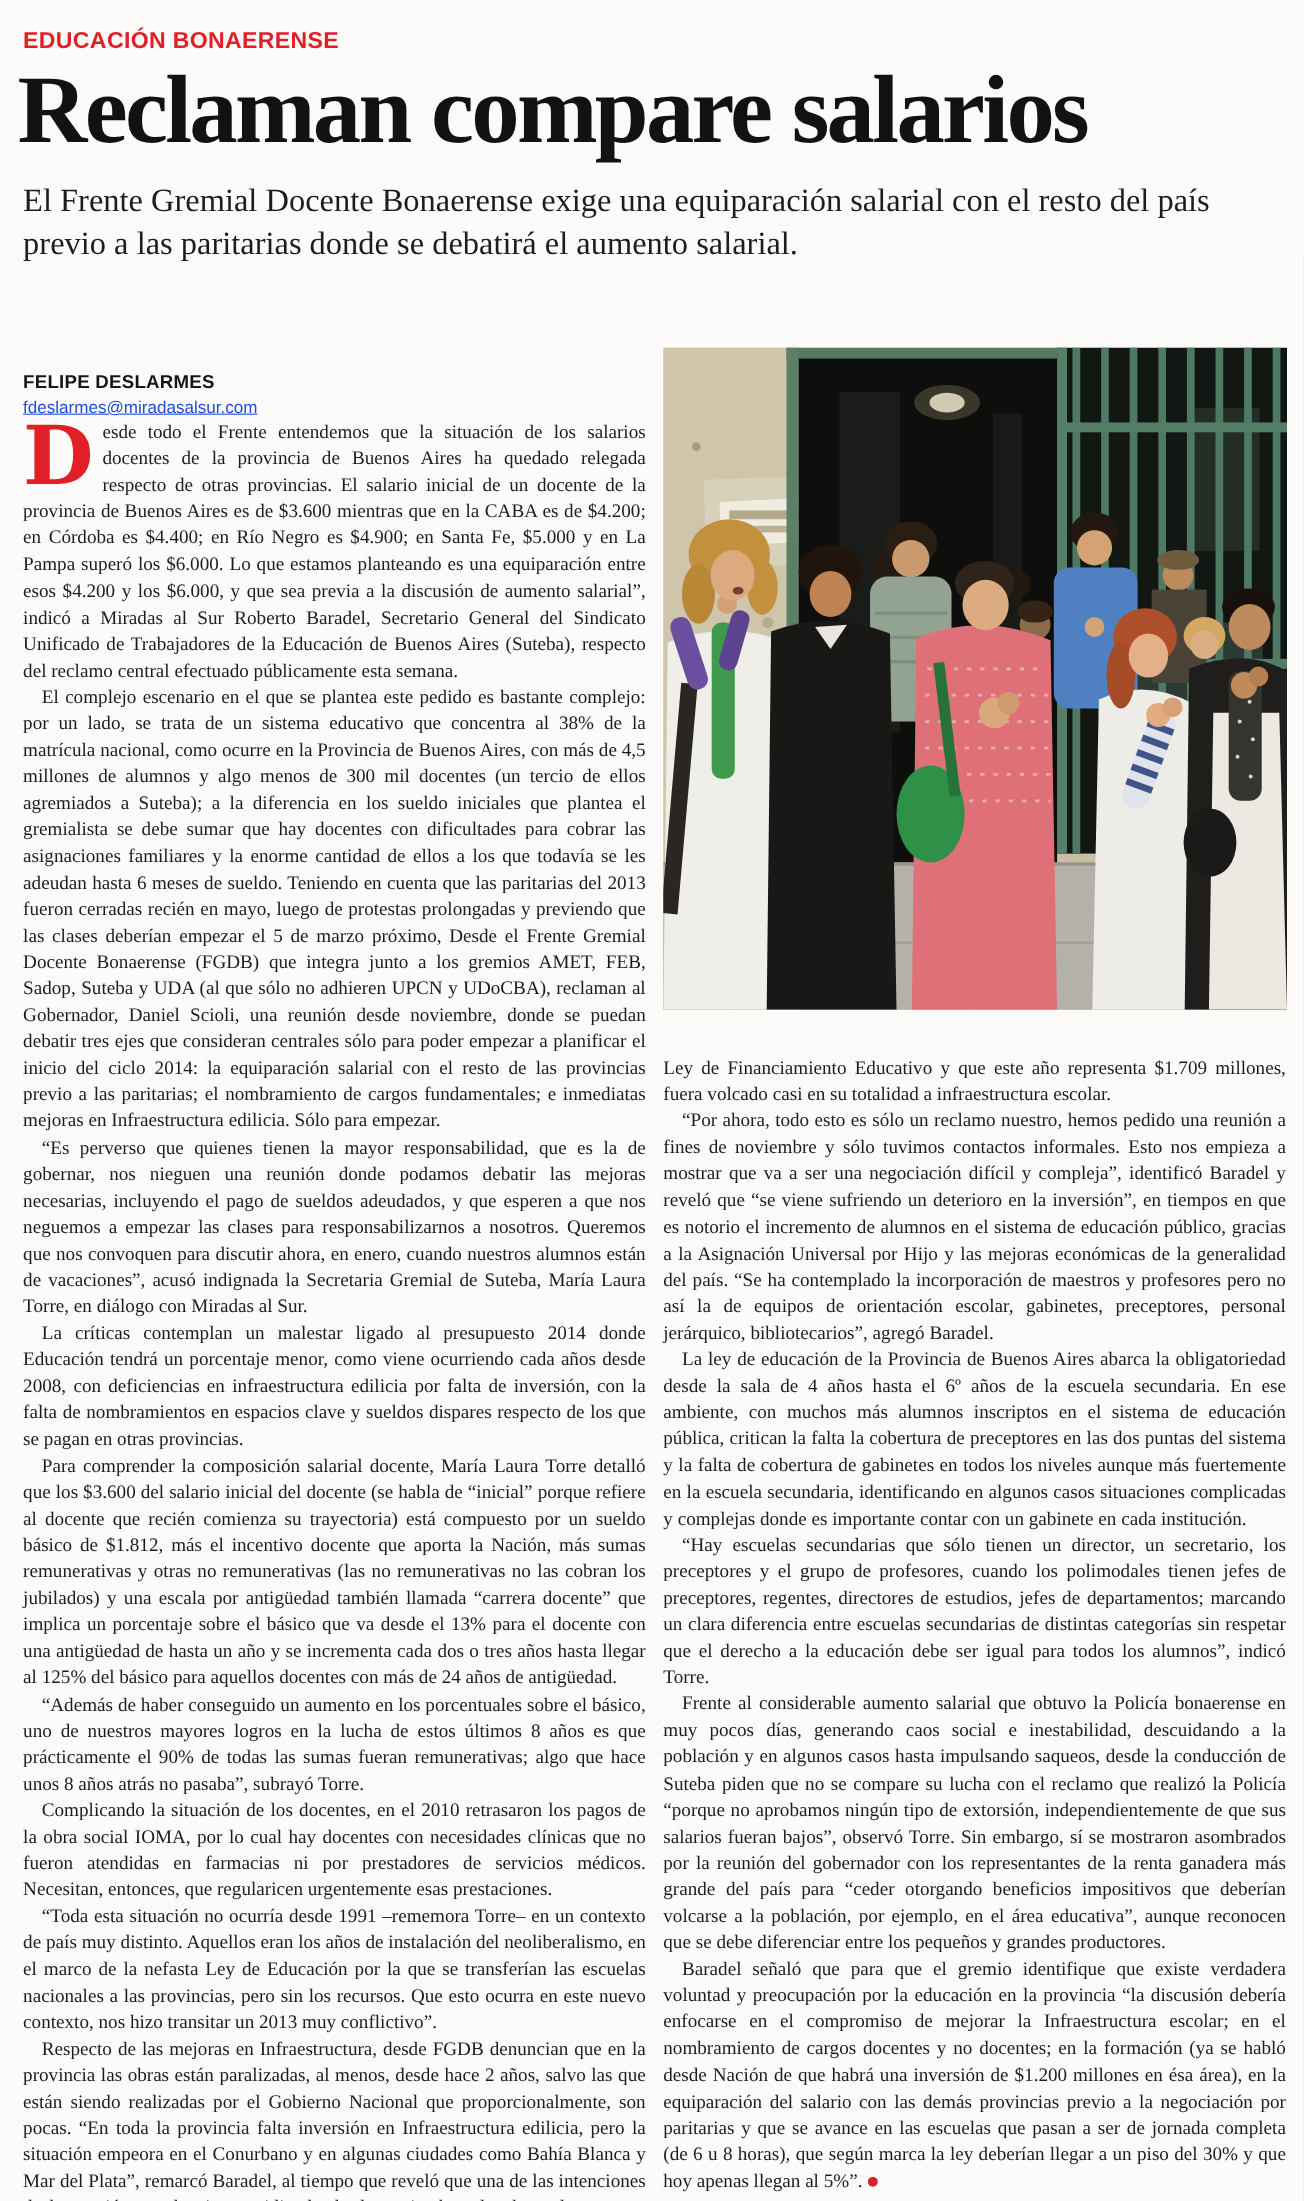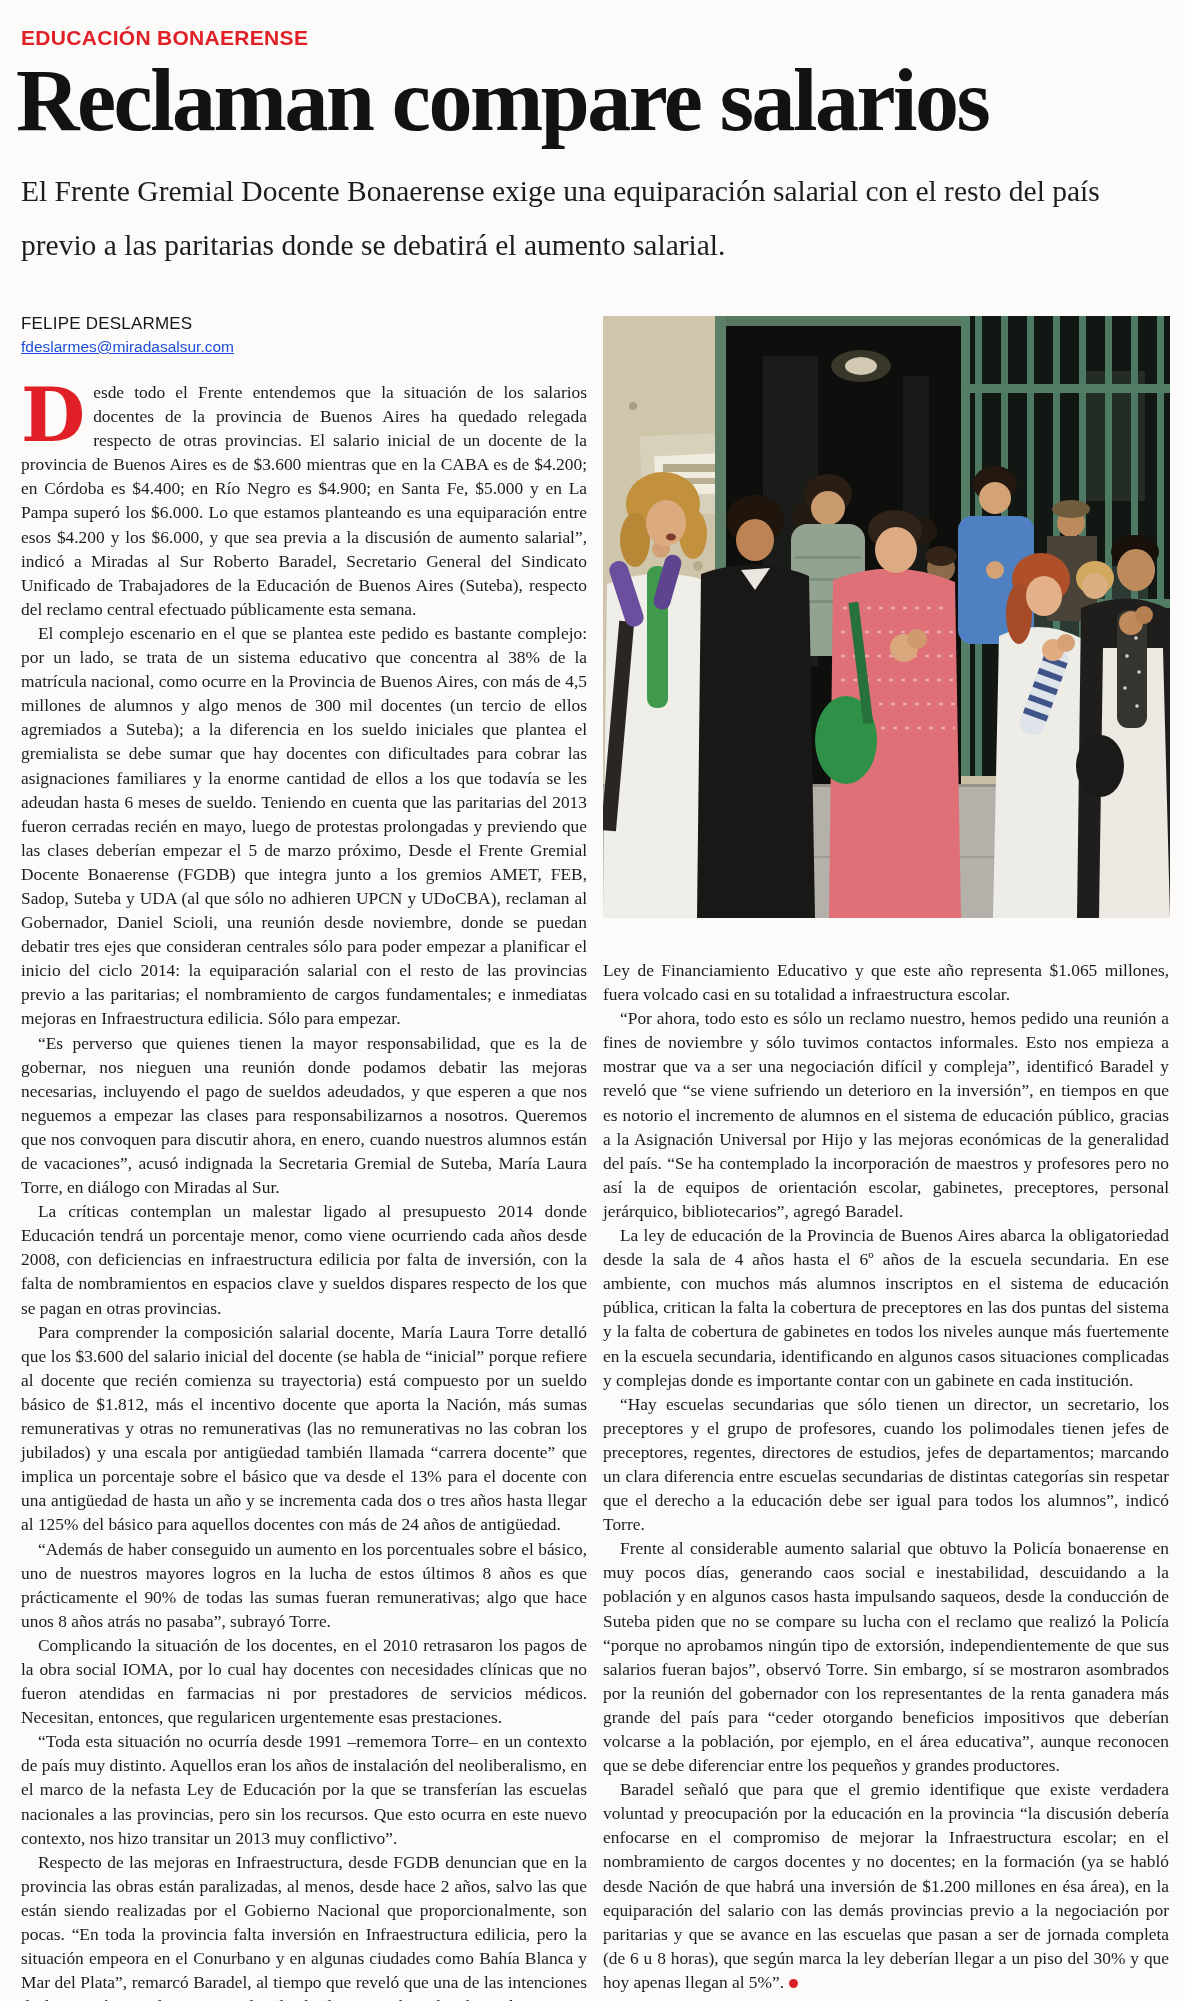--- a/index.html
+++ b/index.html
@@ -25,27 +25,27 @@
     letter-spacing:.3px;color:var(--red);
   }
   .headline{
     position:absolute;left:16px;top:56px;margin:0;
     font-family:"Liberation Serif", serif;
     font-weight:bold;font-size:88px;line-height:1.02;
     letter-spacing:-2.5px;color:#121212;white-space:nowrap;
   }
   .deck{
     position:absolute;left:21px;top:164px;width:1150px;margin:0;
-    font-size:29.5px;line-height:54px;color:#1d1d1d;
+    font-size:29.5px;line-height:39px;color:#1d1d1d;
   }
   .byline{
     position:absolute;left:21px;top:314px;
     font-family:"Liberation Sans", sans-serif;
   }
-  .byline-author{font-weight:normal;font-size:17px;color:#161616;letter-spacing:.2px;}
+  .byline-author{font-weight:bold;font-size:17px;color:#161616;letter-spacing:.2px;margin-top:24px;}
   .byline-email{font-size:15.5px;color:#1d4ed8;margin-top:4px;text-decoration:underline;}
   .col{
     position:absolute;top:380px;width:566px;
     font-size:17.4px;line-height:24.1px;
     text-align:justify;
   }
   .col-left{left:21px;}
   .col-right{left:603px;top:958px;}
   .bodytext{margin:0;text-indent:17px;}
   .bodytext.first{text-indent:0;}
@@ -231,21 +231,21 @@
       <p class="bodytext">“Es perverso que quienes tienen la mayor responsabilidad, que es la de gobernar, nos nieguen una reunión donde podamos debatir las mejoras necesarias, incluyendo el pago de sueldos adeudados, y que esperen a que nos neguemos a empezar las clases para responsabilizarnos a nosotros. Queremos que nos convoquen para discutir ahora, en enero, cuando nuestros alumnos están de vacaciones”, acusó indignada la Secretaria Gremial de Suteba, María Laura Torre, en diálogo con <b>Miradas al Sur</b>.</p>
       <p class="bodytext">La críticas contemplan un malestar ligado al presupuesto 2014 donde Educación tendrá un porcentaje menor, como viene ocurriendo cada años desde 2008, con deficiencias en infraestructura edilicia por falta de inversión, con la falta de nombramientos en espacios clave y sueldos dispares respecto de los que se pagan en otras provincias.</p>
       <p class="bodytext">Para comprender la composición salarial docente, María Laura Torre detalló que los $3.600 del salario inicial del docente (se habla de “inicial” porque refiere al docente que recién comienza su trayectoria) está compuesto por un sueldo básico de $1.812, más el incentivo docente que aporta la Nación, más sumas remunerativas y otras no remunerativas (las no remunerativas no las cobran los jubilados) y una escala por antigüedad también llamada “carrera docente” que implica un porcentaje sobre el básico que va desde el 13% para el docente con una antigüedad de hasta un año y se incrementa cada dos o tres años hasta llegar al 125% del básico para aquellos docentes con más de 24 años de antigüedad.</p>
       <p class="bodytext">“Además de haber conseguido un aumento en los porcentuales sobre el básico, uno de nuestros mayores logros en la lucha de estos últimos 8 años es que prácticamente el 90% de todas las sumas fueran remunerativas; algo que hace unos 8 años atrás no pasaba”, subrayó Torre.</p>
       <p class="bodytext">Complicando la situación de los docentes, en el 2010 retrasaron los pagos de la obra social IOMA, por lo cual hay docentes con necesidades clínicas que no fueron atendidas en farmacias ni por prestadores de servicios médicos. Necesitan, entonces, que regularicen urgentemente esas prestaciones.</p>
       <p class="bodytext">“Toda esta situación no ocurría desde 1991 –rememora Torre– en un contexto de país muy distinto. Aquellos eran los años de instalación del neoliberalismo, en el marco de la nefasta Ley de Educación por la que se transferían las escuelas nacionales a las provincias, pero sin los recursos. Que esto ocurra en este nuevo contexto, nos hizo transitar un 2013 muy conflictivo”.</p>
       <p class="bodytext">Respecto de las mejoras en Infraestructura, desde FGDB denuncian que en la provincia las obras están paralizadas, al menos, desde hace 2 años, salvo las que están siendo realizadas por el Gobierno Nacional que proporcionalmente, son pocas. “En toda la provincia falta inversión en Infraestructura edilicia, pero la situación empeora en el Conurbano y en algunas ciudades como Bahía Blanca y Mar del Plata”, remarcó Baradel, al tiempo que reveló que una de las intenciones de la reunión que le vienen pidiendo desde noviembre al gobernador es para sugerirle que indique a los intendentes que el dinero que se les girará producto de la</p>
     </div>
 
   <div class="col col-right">
-      <p class="bodytext first">Ley de Financiamiento Educativo y que este año representa $1.065 millones, fuera volcado casi en su totalidad a infraestructura escolar.</p>
+      <p class="bodytext first">Ley de Financiamiento Educativo y que este año representa $1.709 millones, fuera volcado casi en su totalidad a infraestructura escolar.</p>
       <p class="bodytext">“Por ahora, todo esto es sólo un reclamo nuestro, hemos pedido una reunión a fines de noviembre y sólo tuvimos contactos informales. Esto nos empieza a mostrar que va a ser una negociación difícil y compleja”, identificó Baradel y reveló que “se viene sufriendo un deterioro en la inversión”, en tiempos en que es notorio el incremento de alumnos en el sistema de educación público, gracias a la Asignación Universal por Hijo y las mejoras económicas de la generalidad del país. “Se ha contemplado la incorporación de maestros y profesores pero no así la de equipos de orientación escolar, gabinetes, preceptores, personal jerárquico, bibliotecarios”, agregó Baradel.</p>
       <p class="bodytext">La ley de educación de la Provincia de Buenos Aires abarca la obligatoriedad desde la sala de 4 años hasta el 6º años de la escuela secundaria. En ese ambiente, con muchos más alumnos inscriptos en el sistema de educación pública, critican la falta la cobertura de preceptores en las dos puntas del sistema y la falta de cobertura de gabinetes en todos los niveles aunque más fuertemente en la escuela secundaria, identificando en algunos casos situaciones complicadas y complejas donde es importante contar con un gabinete en cada institución.</p>
       <p class="bodytext">“Hay escuelas secundarias que sólo tienen un director, un secretario, los preceptores y el grupo de profesores, cuando los polimodales tienen jefes de preceptores, regentes, directores de estudios, jefes de departamentos; marcando un clara diferencia entre escuelas secundarias de distintas categorías sin respetar que el derecho a la educación debe ser igual para todos los alumnos”, indicó Torre.</p>
       <p class="bodytext">Frente al considerable aumento salarial que obtuvo la Policía bonaerense en muy pocos días, generando caos social e inestabilidad, descuidando a la población y en algunos casos hasta impulsando saqueos, desde la conducción de Suteba piden que no se compare su lucha con el reclamo que realizó la Policía “porque no aprobamos ningún tipo de extorsión, independientemente de que sus salarios fueran bajos”, observó Torre. Sin embargo, sí se mostraron asombrados por la reunión del gobernador con los representantes de la renta ganadera más grande del país para “ceder otorgando beneficios impositivos que deberían volcarse a la población, por ejemplo, en el área educativa”, aunque reconocen que se debe diferenciar entre los pequeños y grandes productores.</p>
       <p class="bodytext">Baradel señaló que para que el gremio identifique que existe verdadera voluntad y preocupación por la educación en la provincia “la discusión debería enfocarse en el compromiso de mejorar la Infraestructura escolar; en el nombramiento de cargos docentes y no docentes; en la formación (ya se habló desde Nación de que habrá una inversión de $1.200 millones en ésa área), en la equiparación del salario con las demás provincias previo a la negociación por paritarias y que se avance en las escuelas que pasan a ser de jornada completa (de 6 u 8 horas), que según marca la ley deberían llegar a un piso del 30% y que hoy apenas llegan al 5%”.<span class="endmark"></span></p>
     </div>
 
 </div>
 
 </body></html>

